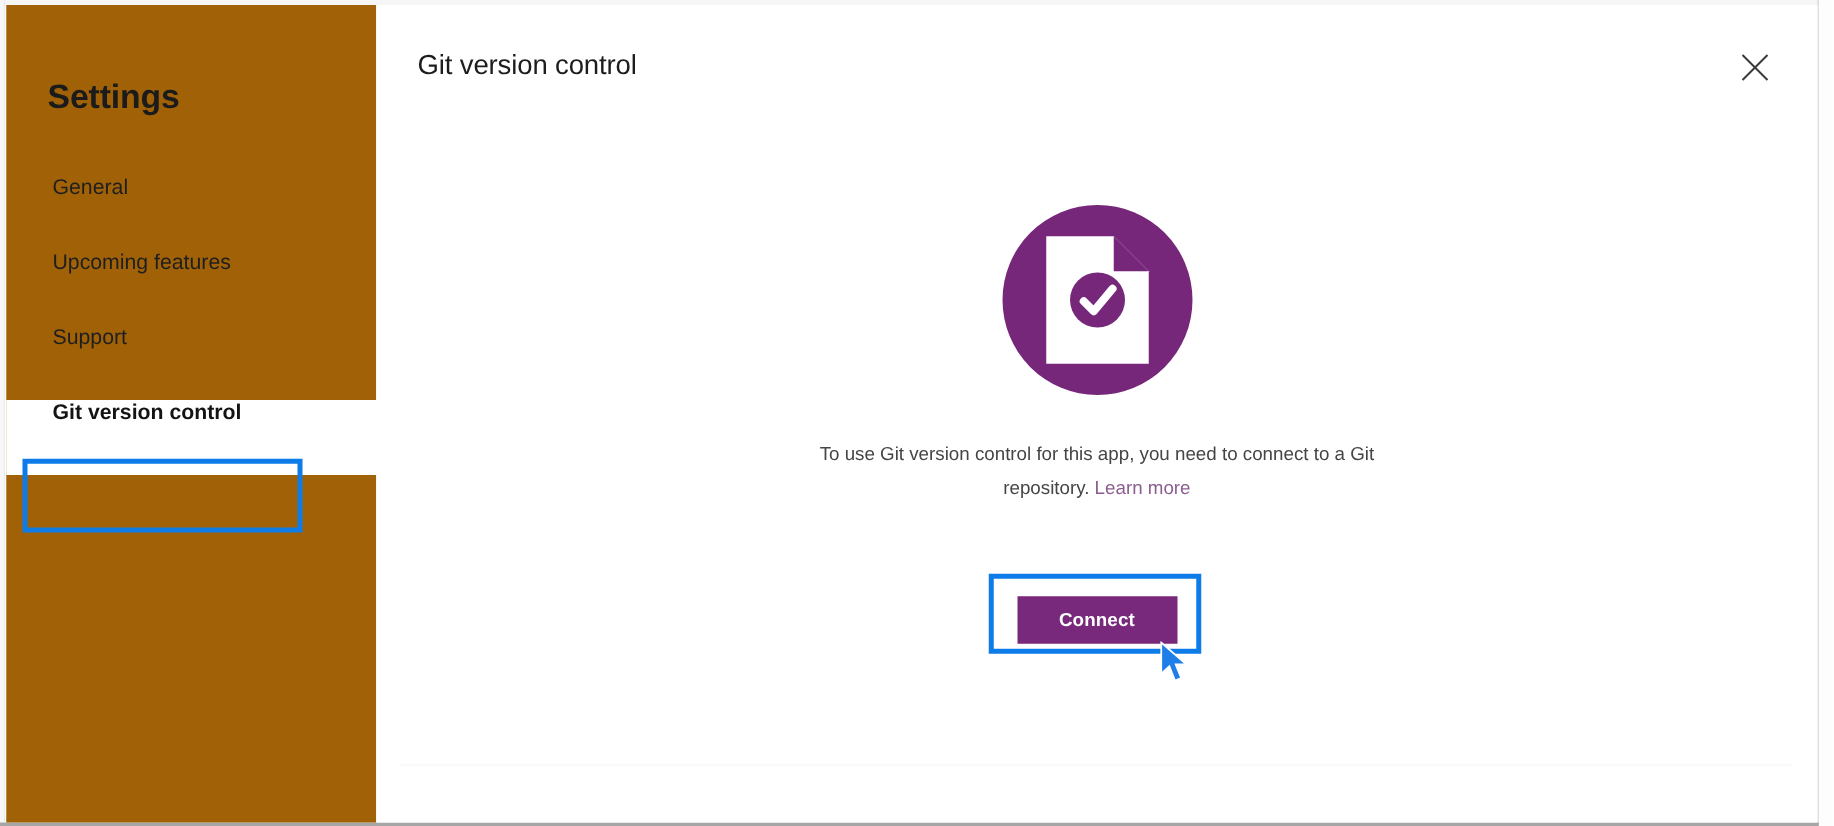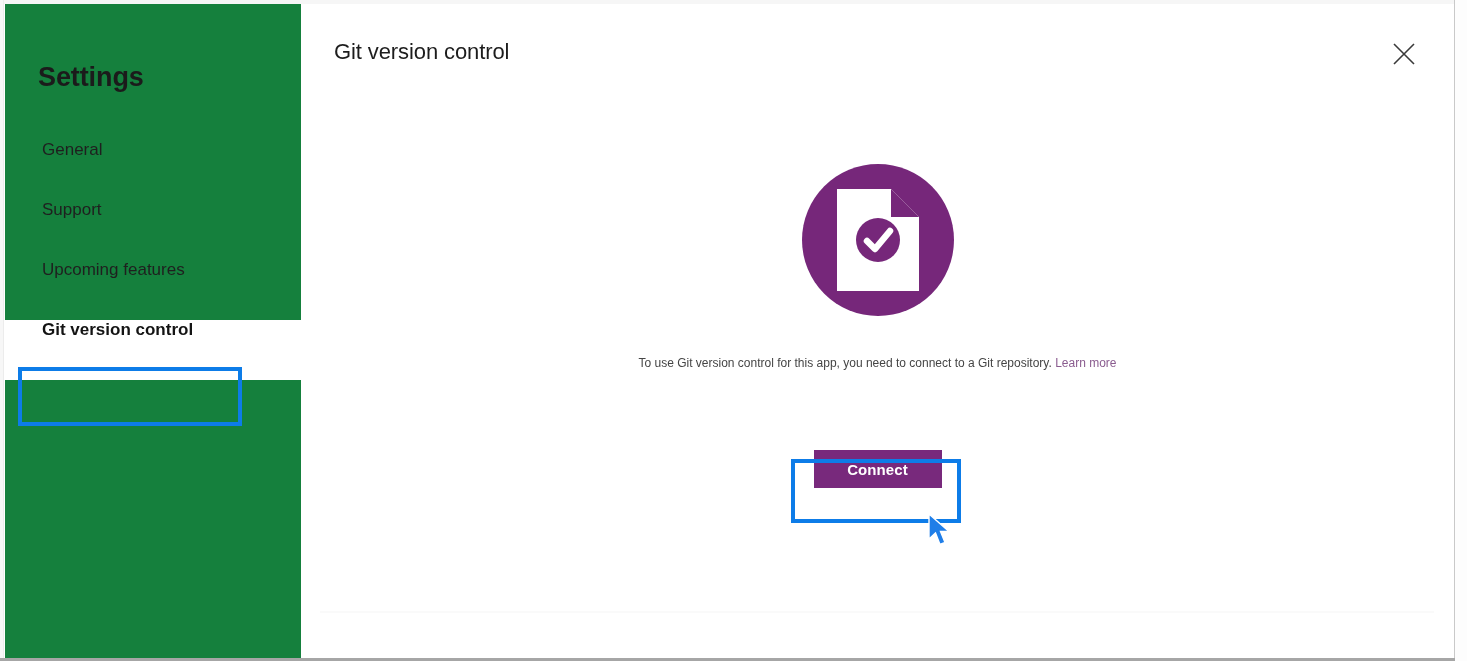--- a/index.html
+++ b/index.html
@@ -52,21 +52,21 @@
     width: 1450px; height: 4px;
     background: #f6f6f6;
   }
 
   
   #sidebar {
     position: absolute;
     left: 5px; top: 4px;
     width: 296px;
     height: 654px;
-    background: #15803d;
+    background: #a16207;
   }
 
   .settings-title {
     position: absolute;
     left: 33px;
     top: 58px;
     font-size: 27px;
     font-weight: bold;
     color: #1b1b1b;
     letter-spacing: -0.1px;
@@ -149,21 +149,21 @@
     display: flex;
     align-items: center;
     justify-content: center;
   }
   .doc-badge svg { display: block; }
 
   .empty-text {
     margin-top: 34px;
     width: 500px;
     text-align: center;
-    font-size: 12px;
+    font-size: 15px;
     line-height: 27px;
     color: #454545;
   }
   .learn-link {
     color: #8a5c8f;
     text-decoration: none;
     cursor: pointer;
   }
 
   .connect-wrap {
@@ -240,25 +240,25 @@
     <div class="settings-title">Settings</div>
 
     <div class="nav-list">
 
       <div class="nav-item">
         <span>General</span>
       </div>
 
 
       <div class="nav-item">
+        <span>Upcoming features</span>
+      </div>
+
+      <div class="nav-item">
         <span>Support</span>
-      </div>
-
-      <div class="nav-item">
-        <span>Upcoming features</span>
       </div>
 
       <div class="nav-item selected">
         <span>Git version control</span>
       </div>
 
     </div>
   </div>
 
   <div id="content">

